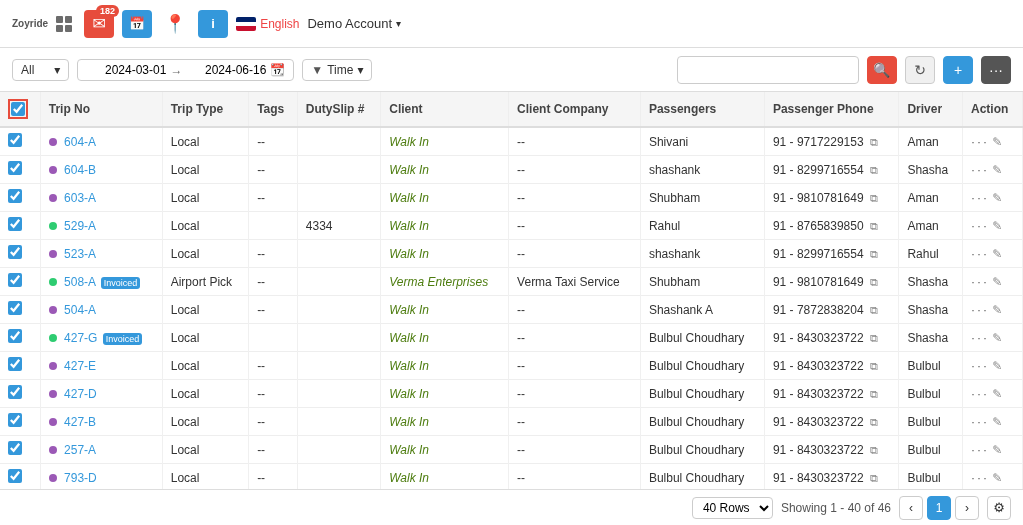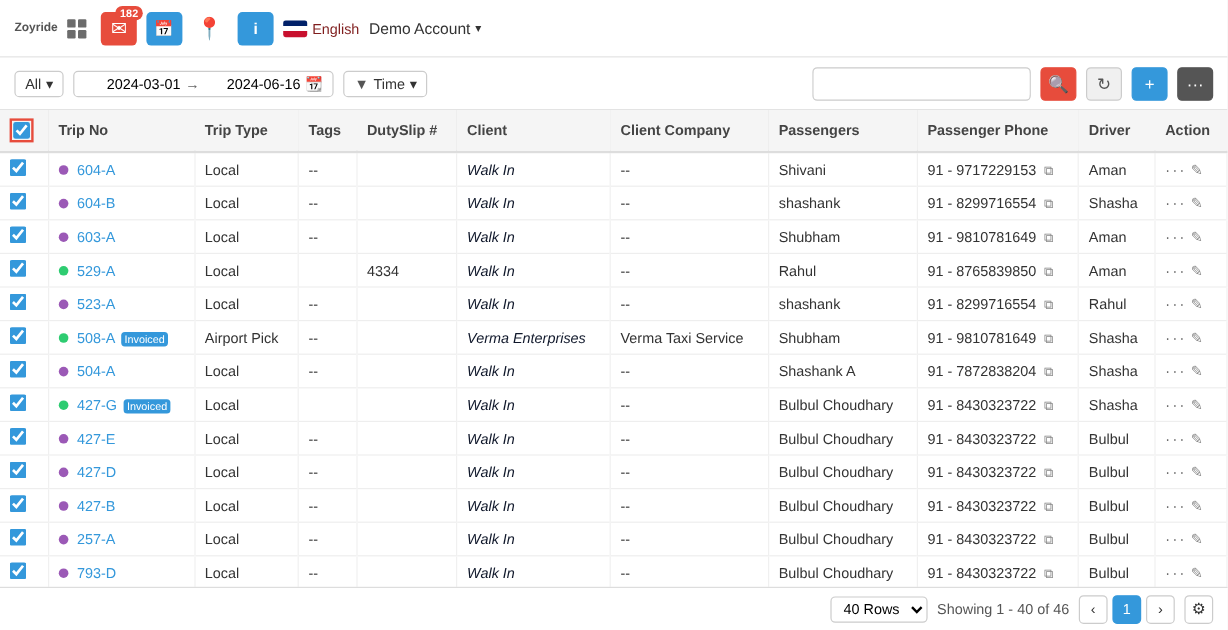--- a/index.html
+++ b/index.html
@@ -10,28 +10,28 @@
     .header-logo { font-size: 10px; font-weight: bold; color: #555; margin-right: 8px; }
     .header-grid-icon { display: grid; grid-template-columns: 1fr 1fr; gap: 2px; width: 16px; height: 16px; margin-right: 12px; cursor: pointer; }
     .header-grid-icon span { background: #6c6c6c; border-radius: 1px; }
     .header-title { font-size: 15px; font-weight: bold; color: #333; flex: 1; }
     .header-icons { display: flex; align-items: center; gap: 8px; }
     .nav-icon-wrap { position: relative; cursor: pointer; }
     .nav-icon { width: 30px; height: 28px; border-radius: 4px; display: flex; align-items: center; justify-content: center; font-size: 16px; }
     .nav-icon.red-bg { background: #e74c3c; color: #fff; }
     .nav-icon.blue-bg { background: #3498db; color: #fff; }
     .nav-badge { position: absolute; top: -5px; right: -5px; background: #e74c3c; color: #fff; font-size: 9px; border-radius: 8px; padding: 1px 4px; font-weight: bold; }
-    .lang-flag { display: flex; align-items: center; gap: 4px; cursor: pointer; font-size: 12px; color: #7f1d1d; }
+    .lang-flag { display: flex; align-items: center; gap: 4px; cursor: pointer; font-size: 12px; color: #ef4444; }
     .flag { width: 20px; height: 14px; background: linear-gradient(to bottom, #012169 33%, #fff 33%, #fff 66%, #c8102e 66%); border-radius: 2px; position: relative; overflow: hidden; }
     .account-btn { display: flex; align-items: center; gap: 4px; cursor: pointer; font-size: 13px; color: #333; border: none; background: none; }
     .account-btn::after { content: '▾'; font-size: 10px; }
 
     
     .toolbar { display: flex; align-items: center; background: #fff; border-bottom: 1px solid #ddd; padding: 6px 12px; gap: 8px; height: 44px; }
-    .select-all-dropdown { display: flex; align-items: center; border: 1px solid #ccc; border-radius: 4px; padding: 3px 8px; background: #fff; cursor: pointer; font-size: 12px; gap: 4px; }
+    .select-all-dropdown { display: flex; align-items: center; border: 1px solid #ccc; border-radius: 4px; padding: 3px 8px; background: #fff; cursor: pointer; font-size: 12px; gap: 20px; }
     .date-range { display: flex; align-items: center; border: 1px solid #ccc; border-radius: 4px; padding: 3px 8px; background: #fff; font-size: 12px; gap: 4px; }
     .date-range input { border: none; outline: none; font-size: 12px; width: 80px; text-align: right; }
     .arrow-sep { color: #666; }
     .cal-icon { color: #666; }
     .time-filter { display: flex; align-items: center; border: 1px solid #ccc; border-radius: 4px; padding: 3px 8px; background: #fff; font-size: 12px; gap: 4px; cursor: pointer; }
     .filter-icon { color: #555; }
     .toolbar-spacer { flex: 1; }
     .search-box { display: flex; align-items: center; border: 1px solid #ccc; border-radius: 4px; overflow: hidden; height: 28px; }
     .search-box input { border: none; outline: none; font-size: 12px; padding: 2px 8px; width: 180px; }
     .icon-btn { width: 30px; height: 28px; border: 1px solid #ccc; border-radius: 4px; display: flex; align-items: center; justify-content: center; cursor: pointer; background: #fff; font-size: 14px; }
@@ -46,21 +46,21 @@
     thead tr { background: #f5f5f5; border-bottom: 2px solid #ddd; }
     thead th { padding: 7px 8px; text-align: left; font-weight: 600; color: #444; white-space: nowrap; border-right: 1px solid #eee; position: sticky; top: 0; background: #f5f5f5; z-index: 2; }
     tbody tr { border-bottom: 1px solid #eee; }
     tbody td { padding: 5px 8px; white-space: nowrap; color: #333; border-right: 1px solid #f0f0f0; }
     .cb { width: 14px; height: 14px; accent-color: #3498db; cursor: pointer; }
     .dot { display: inline-block; width: 8px; height: 8px; border-radius: 50%; margin-right: 4px; }
     .dot-purple { background: #9b59b6; }
     .dot-green { background: #2ecc71; }
     .trip-link { color: #3498db; cursor: pointer; }
     .invoice-badge { background: #3498db; color: #fff; font-size: 9px; border-radius: 3px; padding: 1px 3px; margin-left: 2px; }
-    .italic { font-style: italic; color: #0f172a; }
+    .italic { font-style: italic; color: #4d7c0f; }
     .action-dots { color: #555; cursor: pointer; letter-spacing: 2px; }
     .edit-icon { color: #888; cursor: pointer; }
     .copy-icon { color: #888; cursor: pointer; font-size: 11px; margin-left: 3px; }
 
     
     .footer { display: flex; align-items: center; background: #fff; border-top: 1px solid #ddd; padding: 4px 12px; height: 36px; justify-content: flex-end; gap: 8px; font-size: 12px; }
     .rows-select { border: 1px solid #ccc; border-radius: 4px; padding: 2px 6px; font-size: 12px; cursor: pointer; background: #fff; }
     .showing-text { color: #555; }
     .page-nav { display: flex; align-items: center; gap: 4px; }
     .page-btn { width: 24px; height: 24px; border: 1px solid #ccc; border-radius: 4px; display: flex; align-items: center; justify-content: center; cursor: pointer; background: #fff; font-size: 12px; }

